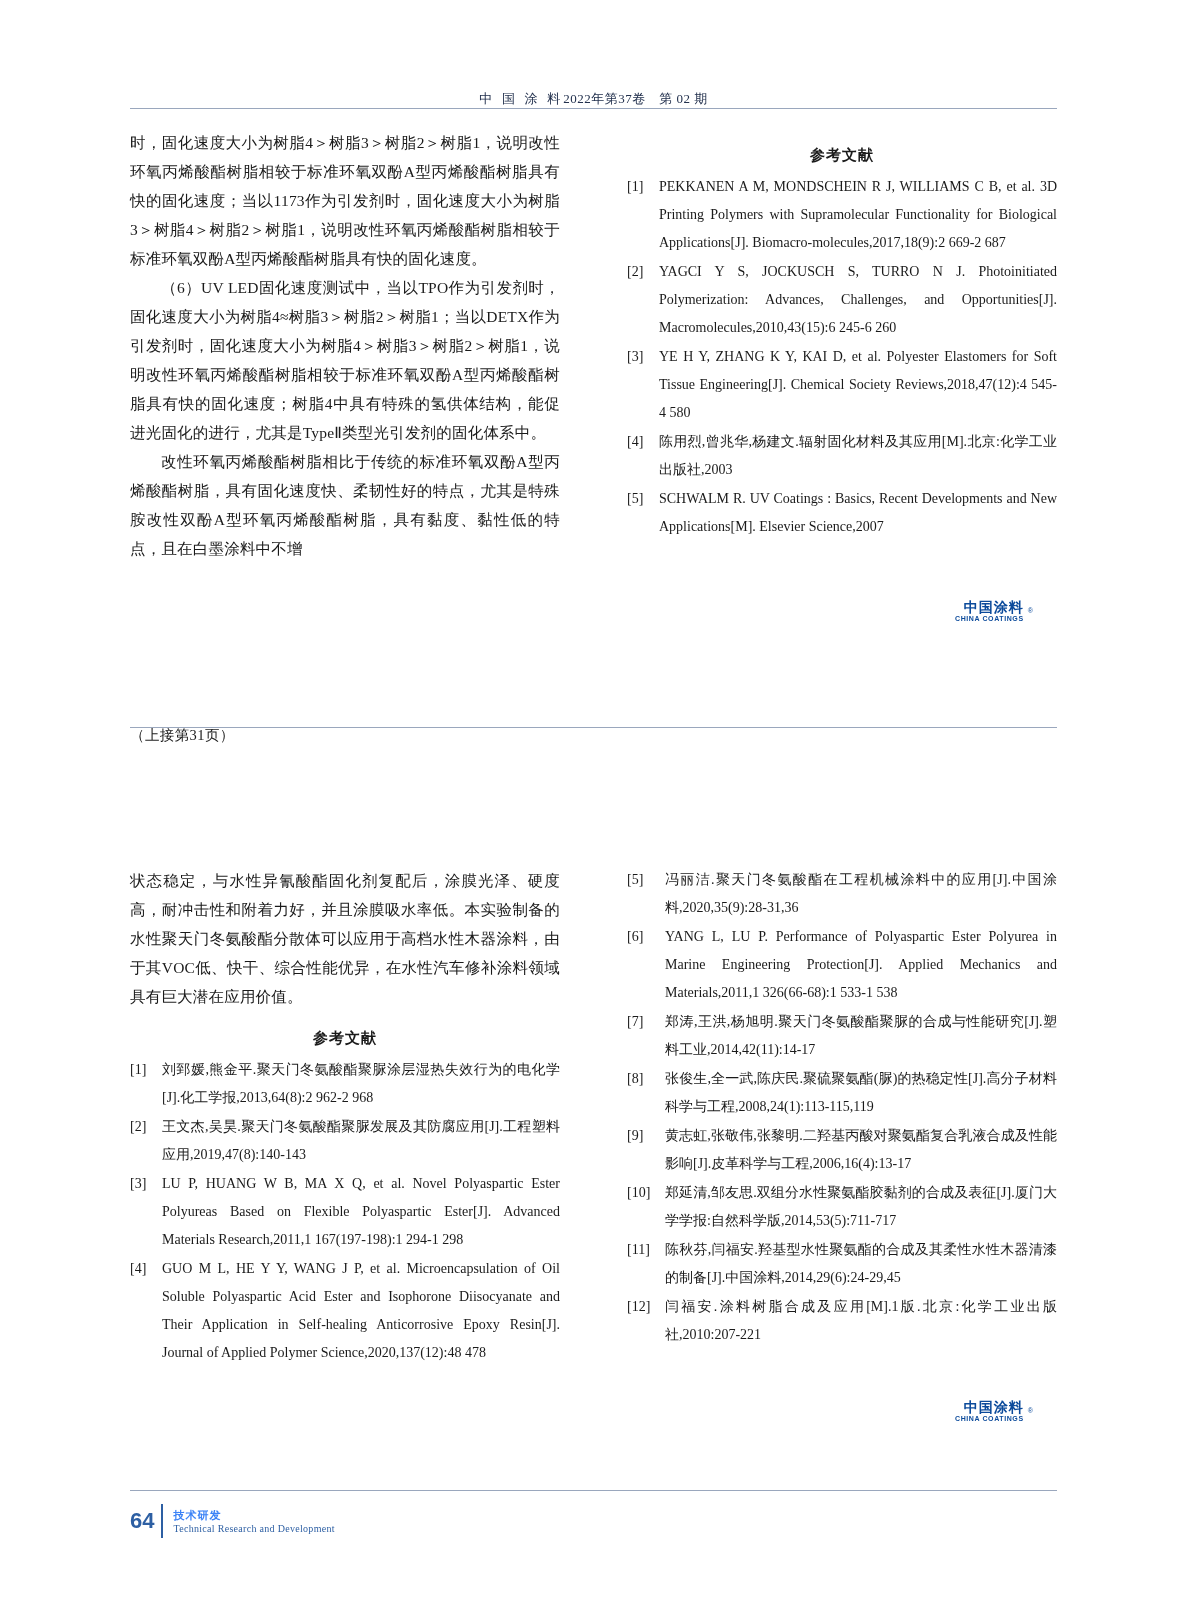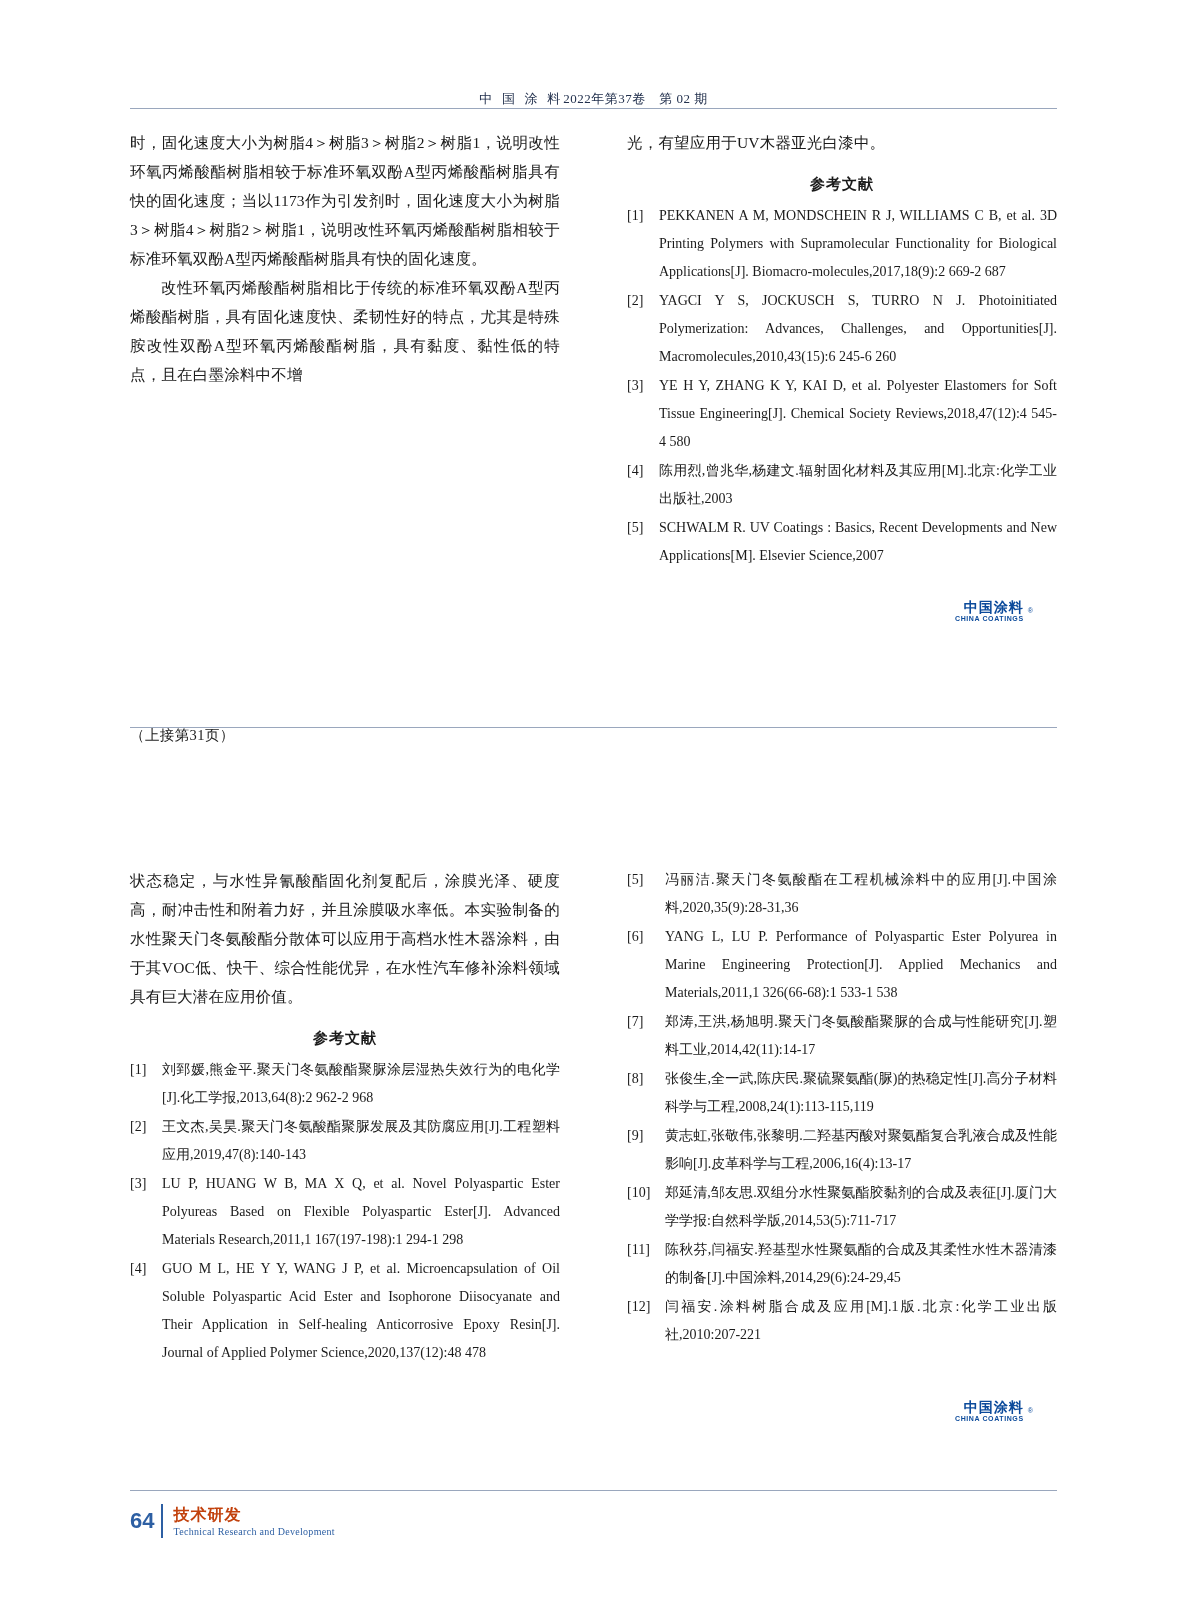--- a/index.html
+++ b/index.html
@@ -204,23 +204,23 @@
     letter-spacing: 0;
   }
   .footer .vbar {
     width: 2px;
     height: 34px;
     background: #2d5fa3;
     margin-right: 10px;
   }
   .footer .ftxt-cn {
     font-family: "Liberation Sans", sans-serif;
-    font-size: 16px;
-    font-weight: bold;
-    color: #c2410c;
+    font-size: 11px;
+    font-weight: bold;
+    color: #3b82f6;
     letter-spacing: 1px;
     display: block;
   }
   .footer .ftxt-en {
     font-family: "Liberation Serif", serif;
     font-size: 10px;
     color: #2d5fa3;
     letter-spacing: 0.3px;
     display: block;
   }
@@ -232,24 +232,24 @@
 
   <div class="running-head">
     <div class="rh-left">中 国 涂 料</div>
     <div class="rh-right">2022年第37卷　第 02 期</div>
   </div>
   <div class="rule-top"></div>
 
   <div class="cols article-1">
     <div class="col">
       <p class="body">时，固化速度大小为树脂4＞树脂3＞树脂2＞树脂1，说明改性环氧丙烯酸酯树脂相较于标准环氧双酚A型丙烯酸酯树脂具有快的固化速度；当以1173作为引发剂时，固化速度大小为树脂3＞树脂4＞树脂2＞树脂1，说明改性环氧丙烯酸酯树脂相较于标准环氧双酚A型丙烯酸酯树脂具有快的固化速度。</p>
+      <p class="body indent">（6）UV LED固化速度测试中，当以TPO作为引发剂时，固化速度大小为树脂4≈树脂3＞树脂2＞树脂1；当以DETX作为引发剂时，固化速度大小为树脂4＞树脂3＞树脂2＞树脂1，说明改性环氧丙烯酸酯树脂相较于标准环氧双酚A型丙烯酸酯树脂具有快的固化速度；树脂4中具有特殊的氢供体结构，能促进光固化的进行，尤其是TypeⅡ类型光引发剂的固化体系中。</p>
       <p class="body indent">改性环氧丙烯酸酯树脂相比于传统的标准环氧双酚A型丙烯酸酯树脂，具有固化速度快、柔韧性好的特点，尤其是特殊胺改性双酚A型环氧丙烯酸酯树脂，具有黏度、黏性低的特点，且在白墨涂料中不增</p>
     </div>
     <div class="col">
-      <p class="body">光，有望应用于UV木器亚光白漆中。</p>
       <div class="refs-title">参考文献</div>
       <ul class="reflist">
         <li>
           <span class="num">[1]</span>
           <span class="txt">PEKKANEN A M, MONDSCHEIN R J, WILLIAMS C B, et al. 3D Printing Polymers with Supramolecular Functionality for Biological Applications[J]. Biomacro-molecules,2017,18(9):2 669-2 687</span>
         </li>
         <li>
           <span class="num">[2]</span>
           <span class="txt">YAGCI Y S, JOCKUSCH S, TURRO N J. Photoinitiated Polymerization: Advances, Challenges, and Opportunities[J]. Macromolecules,2010,43(15):6 245-6 260</span>
         </li>

